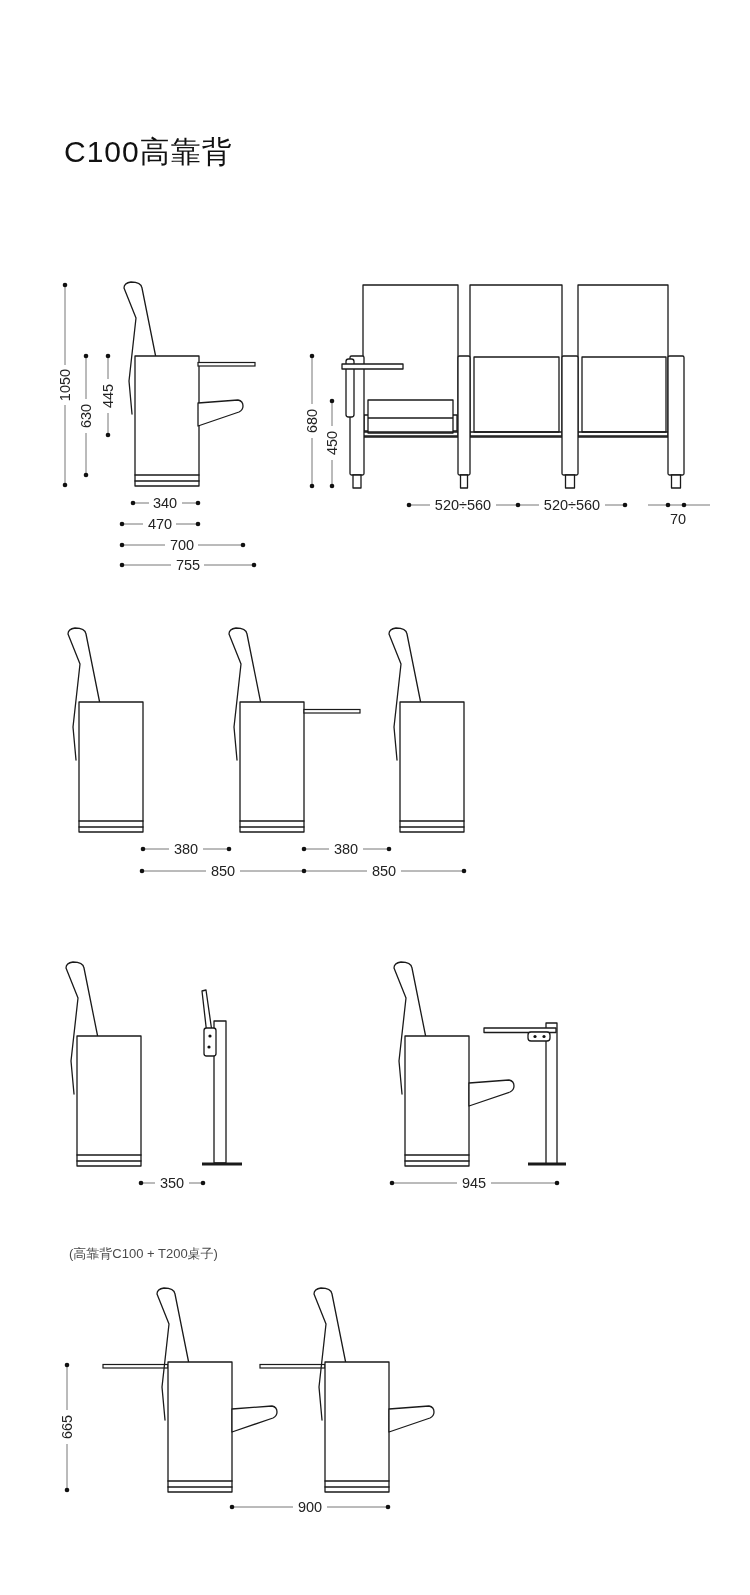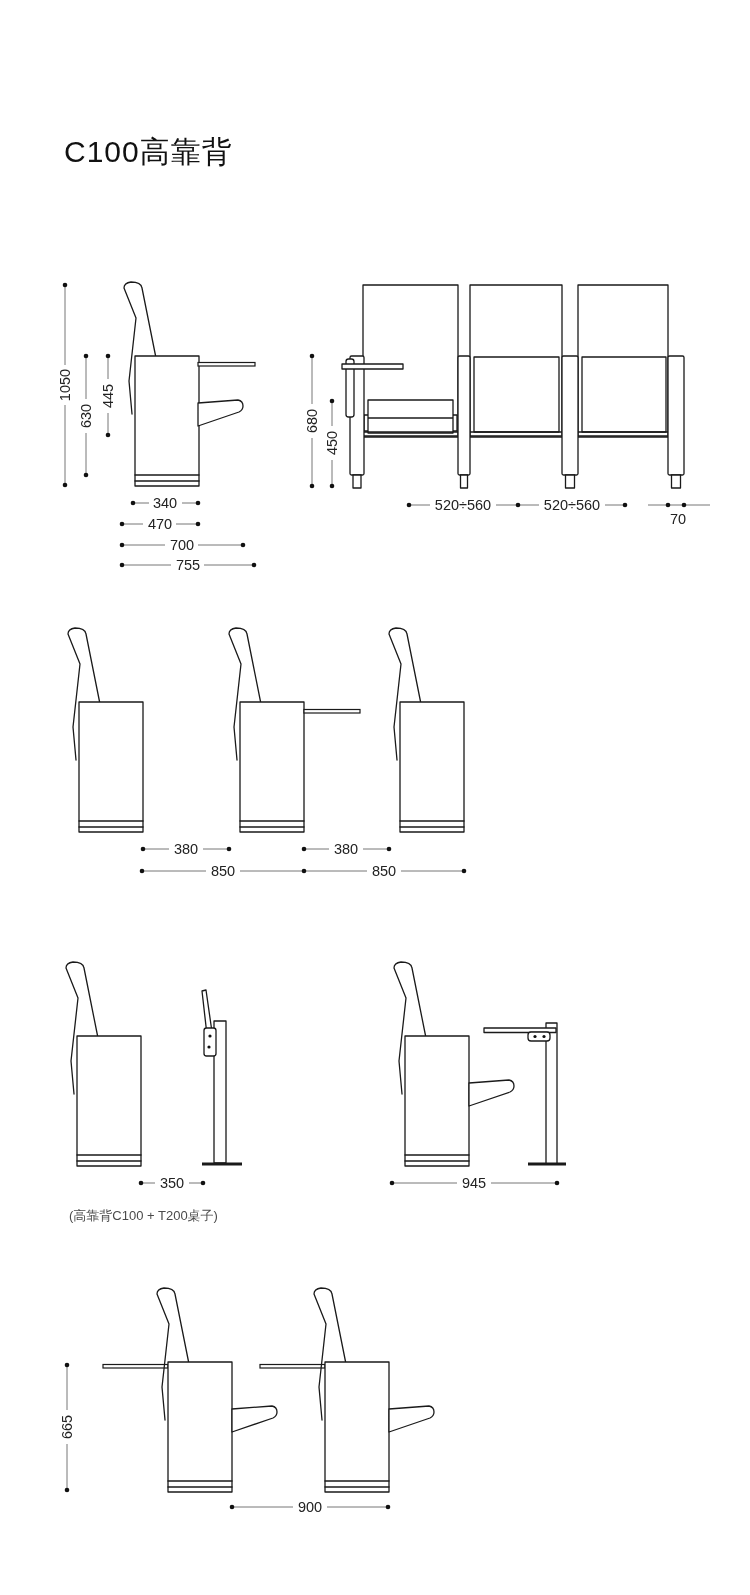--- a/index.html
+++ b/index.html
@@ -1,20 +1,20 @@
 <!DOCTYPE html>
 <html><head>
 <meta charset="utf-8">
 <style>
   html,body{margin:0;padding:0;background:#fff;}
   .page{position:relative;width:750px;height:1595px;background:#fff;overflow:hidden;
         font-family:"Liberation Sans",sans-serif;margin-top:28px;}
   .title{position:absolute;left:64px;top:104px;font-size:30px;color:#111;
          letter-spacing:1px;white-space:nowrap;}
-  .caption{position:absolute;left:69px;top:1179px;font-size:13px;color:#4a4a4a;
+  .caption{position:absolute;left:69px;top:1217px;font-size:13px;color:#4a4a4a;
            white-space:nowrap;}
   svg{position:absolute;left:0;top:0;}
   .dl{stroke:#777;stroke-width:1;}
   .bl{stroke:#1a1a1a;stroke-width:3;}
   .dt{font-size:14.5px;fill:#222;}
   .dd{fill:#111;}
   .bg{fill:#fff;}
 </style>
 </head>
 <body>

